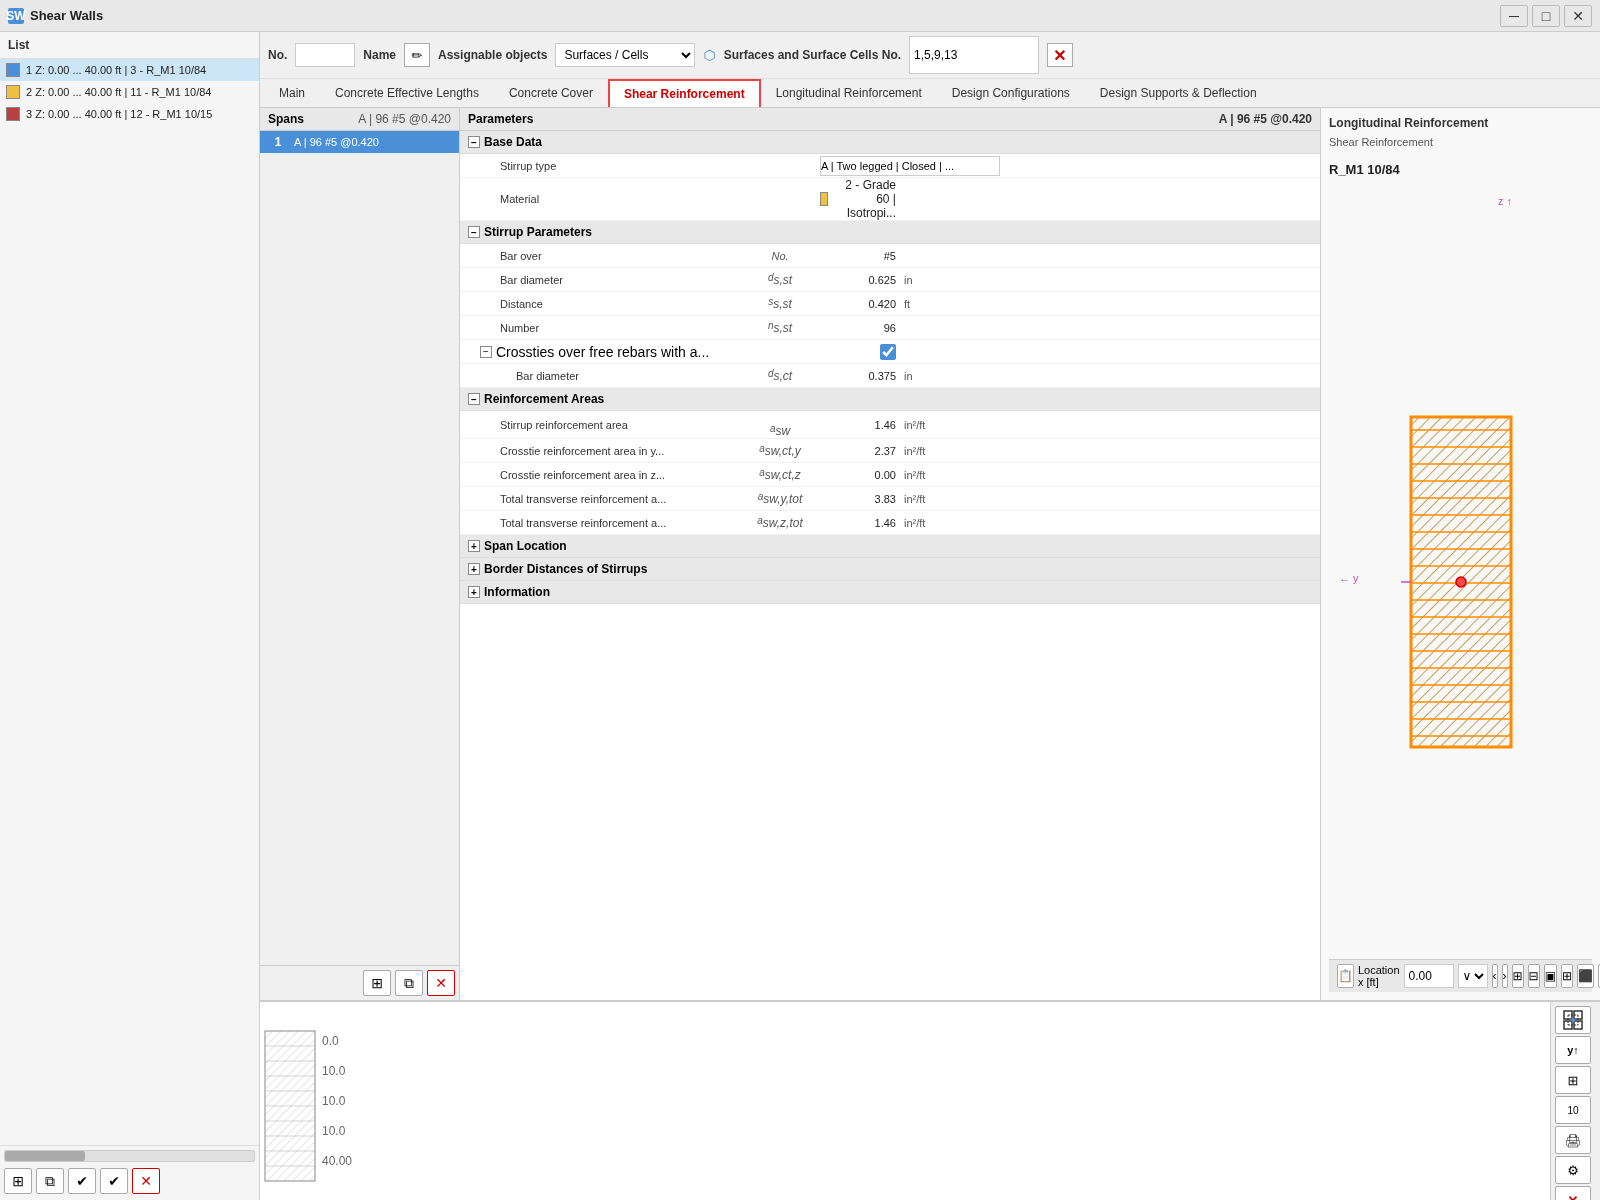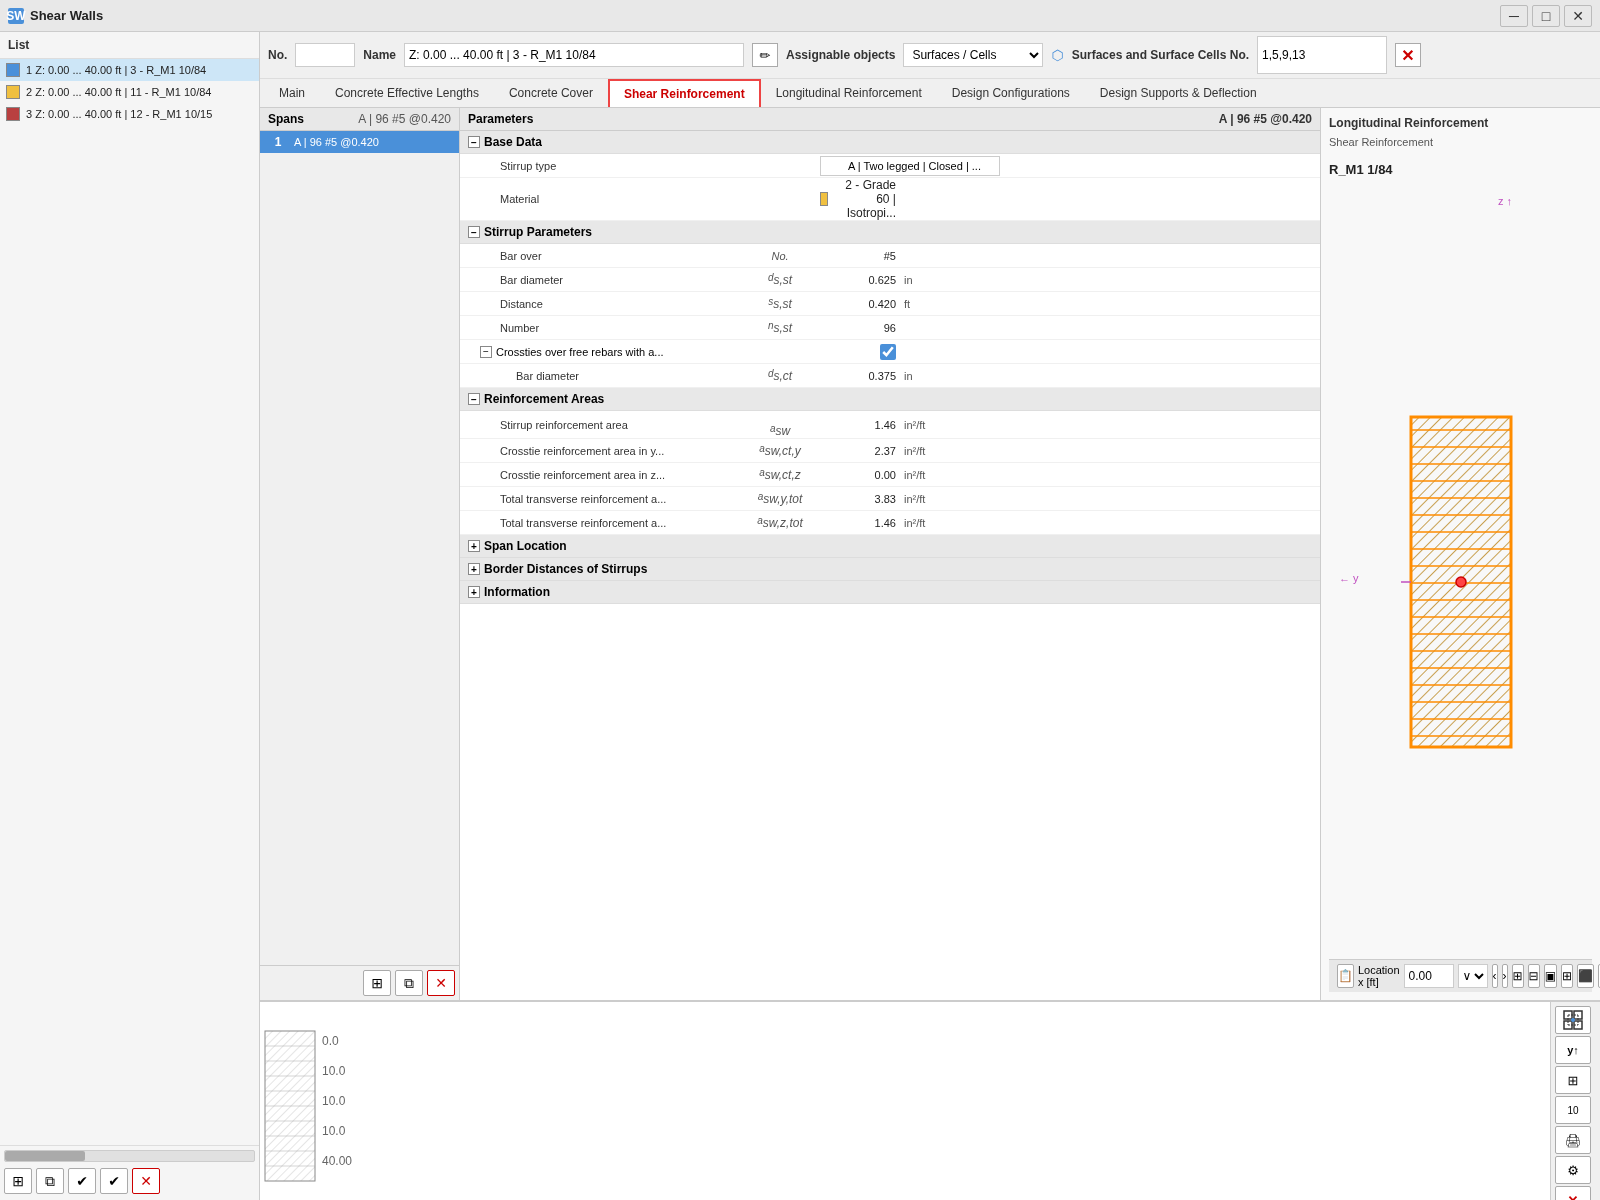--- a/index.html
+++ b/index.html
@@ -190,21 +190,20 @@
     .param-name.indented { padding-left: 40px; }
     .param-name.double-indented { padding-left: 56px; }
     .param-symbol { color: #555; font-size: 11px; text-align: center; font-style: italic; }
     .param-val { text-align: right; padding-right: 4px; font-size: 11px; color: #222; }
     .param-unit { padding-left: 4px; font-size: 11px; color: #555; }
     .param-input-val {
       background: white;
       border: 1px solid #ccc;
       height: 20px;
       width: 100%;
-      text-align: right;
       padding-right: 18px;
       font-size: 11px;
     }
     .param-checkbox { width: 16px; height: 16px; accent-color: #4a90d9; }
     .param-color-indicator { width: 14px; height: 14px; display: inline-block; border: 1px solid #888; }
 
     
     .viz-panel {
       width: 280px;
       background: #f8f8f8;
@@ -298,21 +297,20 @@
       </div>
     </div>
   </div>
 
   <div class="right-panel">
 
     <div class="top-toolbar">
       <span class="no-label">No.</span>
       <input class="no-input" value="" readonly="" style="">
       <span class="name-label">Name</span>
-      <input class="name-input" value="Z: 0.00 ... 40.00 ft | 3 - R_M1 10/84" style="">
       <button class="edit-btn">✏</button>
       <span class="assign-label">Assignable objects</span>
       <select class="assign-select">
         <option>Surfaces / Cells</option>
       </select>
       <span style="color:#4a90d9; font-size:14px;">⬡</span>
       <span class="surface-label">Surfaces and Surface Cells No.</span>
       <input class="surface-input" value="1,5,9,13" style="">
       <button class="surface-btn" style="color:#c00; font-size:16px;">✕</button>
     </div>
@@ -406,21 +404,21 @@
           <div class="param-row">
             <div class="param-name indented">Number</div>
             <div class="param-symbol" style="font-style:italic;font-size:10px;">n<sub>s,st</sub></div>
             <div class="param-val">96</div>
             <div class="param-unit"></div>
           </div>
 
           <div class="param-row">
             <div style="display:flex;align-items:center;gap:4px;padding:3px 8px 3px 20px;">
               <div class="toggle" style="width:12px;height:12px;border:1px solid #888;display:flex;align-items:center;justify-content:center;font-size:10px;background:white;flex-shrink:0;">−</div>
-              <span style="font-size:11px;">Crossties over free rebars with a...</span>
+              <span style="font-size:14px;">Crossties over free rebars with a...</span>
             </div>
             <div class="param-symbol"></div>
             <div class="param-val" style="display:flex;justify-content:flex-end;align-items:center;">
               <input type="checkbox" class="param-checkbox" checked="" style="">
             </div>
             <div class="param-unit"></div>
           </div>
 
           <div class="param-row">
             <div class="param-name double-indented">Bar diameter</div>
@@ -484,21 +482,21 @@
             <span>Information</span>
           </div>
         </div>
       </div>
 
       <div class="viz-panel">
         <div style="display:flex;flex-direction:column;gap:2px;margin-bottom:6px;">
           <span class="viz-title">Longitudinal Reinforcement</span>
           <span class="viz-subtitle">Shear Reinforcement</span>
         </div>
-        <div class="viz-name">R_M1 1/84</div>
+        <div class="viz-name">R_M1 10/84</div>
 
         <div class="viz-canvas">
 
           <div style="position:absolute;top:10px;right:80px;display:flex;flex-direction:column;align-items:center;gap:2px;">
             <span style="font-size:11px;color:#c050c0;">z ↑</span>
           </div>
 
           <div style="position:absolute;left:10px;top:50%;display:flex;align-items:center;gap:2px;">
             <span style="font-size:11px;color:#c050c0;">← y</span>
           </div>

